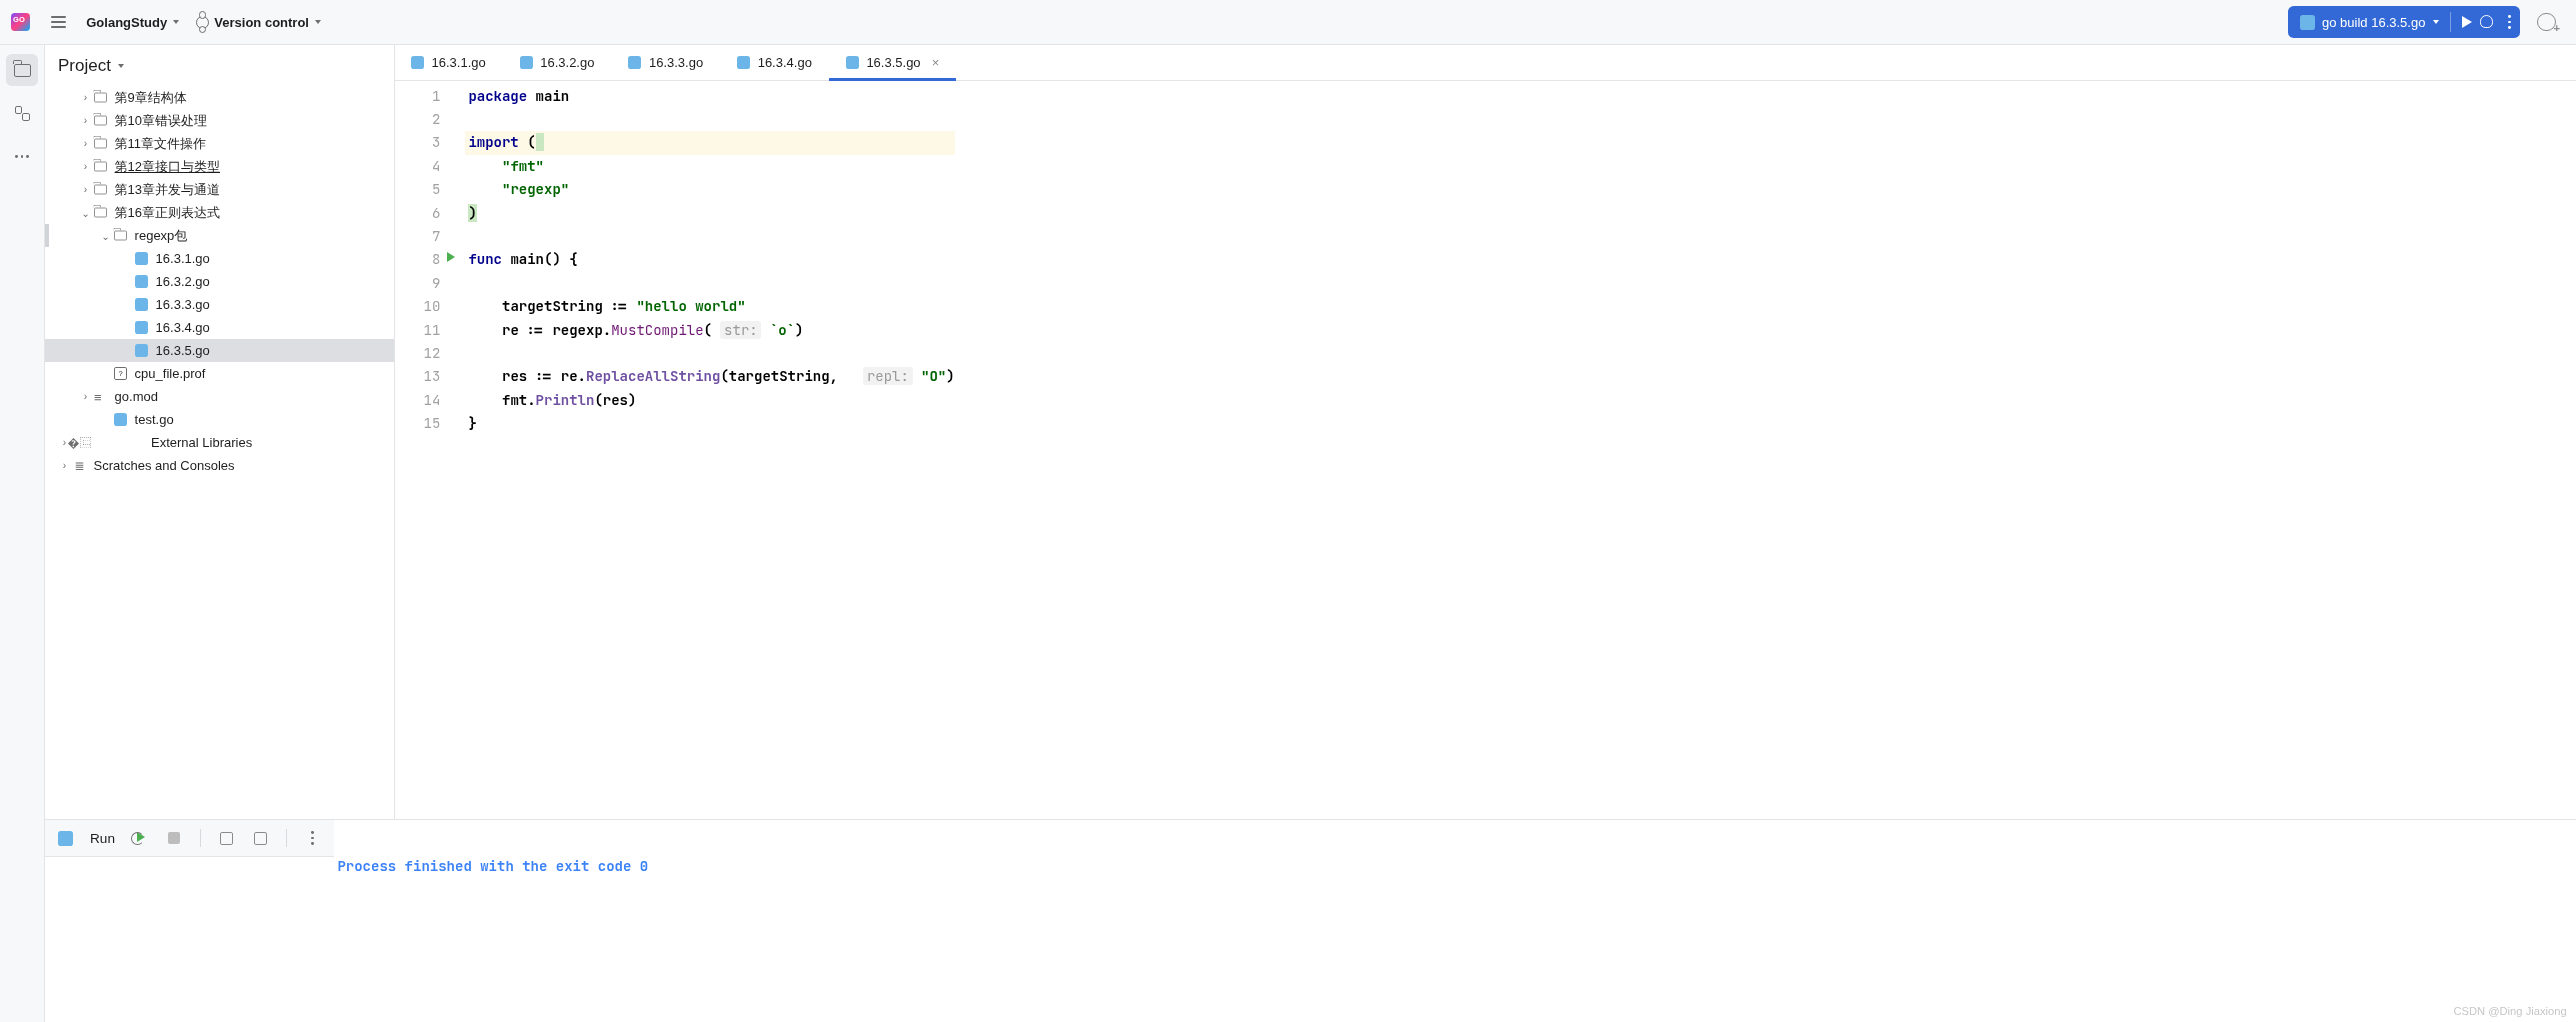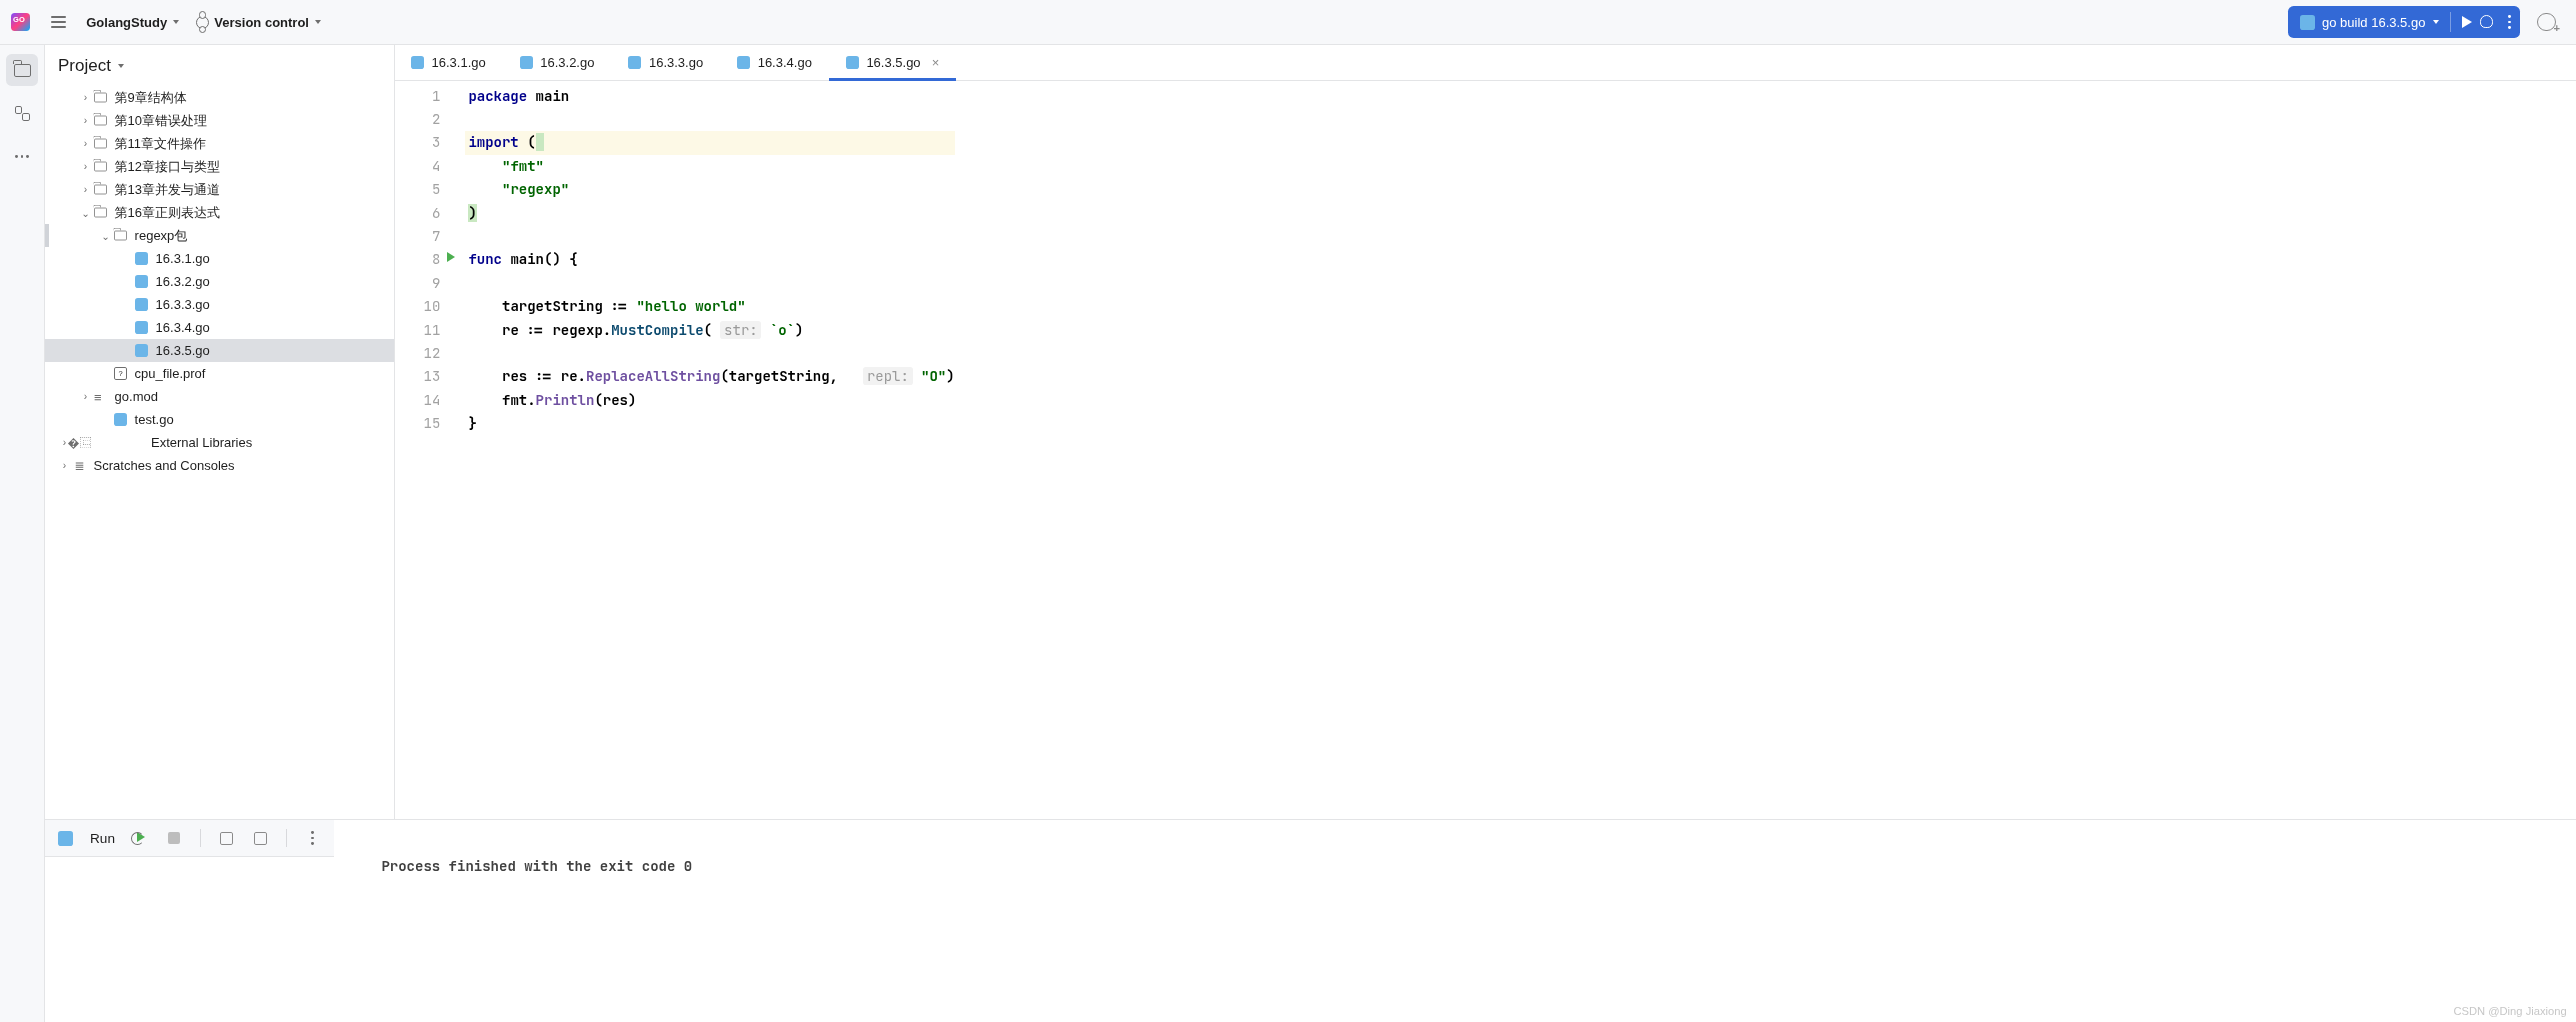--- a/index.html
+++ b/index.html
@@ -84,42 +84,42 @@
 .editor-body{ flex:1; display:flex; overflow:auto; font-family: "JetBrains Mono", Menlo, Consolas, monospace; font-size:14px; line-height:23.4px;}
 .gutter{ width:67px; text-align:right; color:#a2a2a2; padding:3.7px 20.6px 3.7px 0; user-select:none; position:relative;}
 .gutter .ln{ height:23.4px; position:relative;}
 .gutter .run-marker{ position:absolute; right:-15px; top:3.7px; width:0;height:0;border-top:5.6px solid transparent;border-bottom:5.6px solid transparent;border-left:8.4px solid #4caf50;}
 .code{ padding:3.7px 0 3.7px 3.7px; white-space:pre;}
 .code .line{ height:23.4px; padding-left:3.7px;}
 .code .line.hl{ background:#fdf9e6;}
 .kw{ color:#00008b; font-weight:bold;}
 .str{ color:#006400; font-weight:bold;}
 .fnc{ color:#6e4fa0;font-weight:bold;}
-.fncBold{ color:#0c4a6e; font-weight:bold;}
+.fncBold{ color:#701a75; font-weight:normal;}
 .plain{ color:#000; font-weight:bold;}
 .hint{ color:#9a9a9a; background:#f2f2f2; border-radius:2.8px; padding:0 3.7px; font-weight:normal;}
 .paren-match{ background:#c9e8c1;}
 
 
 .bottom{ position:absolute; left:45px; right:0; bottom:0; height:204px; border-top:0.9px solid #e3e4e6; background:#fff; display:flex; flex-direction:row;}
 .bottom-toolbar{ height:37px; background:#f7f8fa; border-bottom:0.9px solid #e3e4e6; display:flex; align-items:center; padding:0 13px; gap:17px;}
 .bottom-toolbar .go-mini2{width:15px;height:15px;background:#6bb5e8;border-radius:2.8px;}
 .bottom-toolbar .label{ font-size:13.6px;}
 .tb-icon{ width:17px;height:17px; display:flex; align-items:center; justify-content:center; color:#6e6e6e; cursor:pointer;}
 .rerun{ position:relative; width:13px;height:13px;}
 .rerun::before{content:"";width:0;height:0;border-top:5.6px solid transparent;border-bottom:5.6px solid transparent;border-left:8.4px solid #4caf50;position:absolute;left:2.8px;top:0.9px;}
 .rerun::after{content:"";position:absolute;width:11.2px;height:11.2px;border:1.4px solid #6e6e6e;border-radius:50%;border-right-color:transparent;top:0;left:-2.8px;}
 .stop-sq{width:12px;height:12px;background:#bdbdbd;border-radius:1.9px;}
 .sep-v{ width:0.9px;height:18.7px;background:#d8d9dc;}
 .dl-icon,.trash-icon{width:13px;height:13px;border:1.4px solid #8a8a8a;border-radius:1.9px;}
 .vdots{ display:flex; flex-direction:column; gap:2.8px;}
 .vdots span{width:2.8px;height:2.8px;background:#6e6e6e;border-radius:50%;}
 .console{ flex:1; padding:11.2px 3.7px 3.7px 3.7px; font-family:"JetBrains Mono",Menlo,Consolas,monospace; font-size:14px; line-height:23.4px;}
 .console .out{ color:#000; font-weight:bold;}
-.console .exit{ color:#404040; font-weight:bold;margin-left:44px;}
+.console .exit{ color:#3b82f6; font-weight:bold;}
 .watermark{ position:absolute; right:9.3px; bottom:5.6px; color:#c7c7c7; font-size:11.2px;}
 </style>
 </head>
 <body>
 
 <div class="topbar">
   <div class="topbar-left">
     <div class="app-logo"></div>
     <div class="hamburger-icon">
         <span></span>
@@ -195,21 +195,21 @@
         <span class="ico">
           <span class="folder-icon" style="transform:scale(.75)"></span>
         </span>
         <span style="margin-left: 5.6px;">第11章文件操作</span>
       </div>
       <div class="tree-row" style="padding-left: 34px;">
         <span class="expander">›</span>
         <span class="ico">
           <span class="folder-icon" style="transform:scale(.75)"></span>
         </span>
-        <span style="margin-left: 5.6px;">第12章接口与类型</span>
+        <span style="margin-left: 5.6px; text-decoration: underline;">第12章接口与类型</span>
       </div>
       <div class="tree-row" style="padding-left: 34px;">
         <span class="expander">›</span>
         <span class="ico">
           <span class="folder-icon" style="transform:scale(.75)"></span>
         </span>
         <span style="margin-left: 5.6px;">第13章并发与通道</span>
       </div>
       <div class="tree-row" style="padding-left: 34px;">
         <span class="expander">⌄</span>

